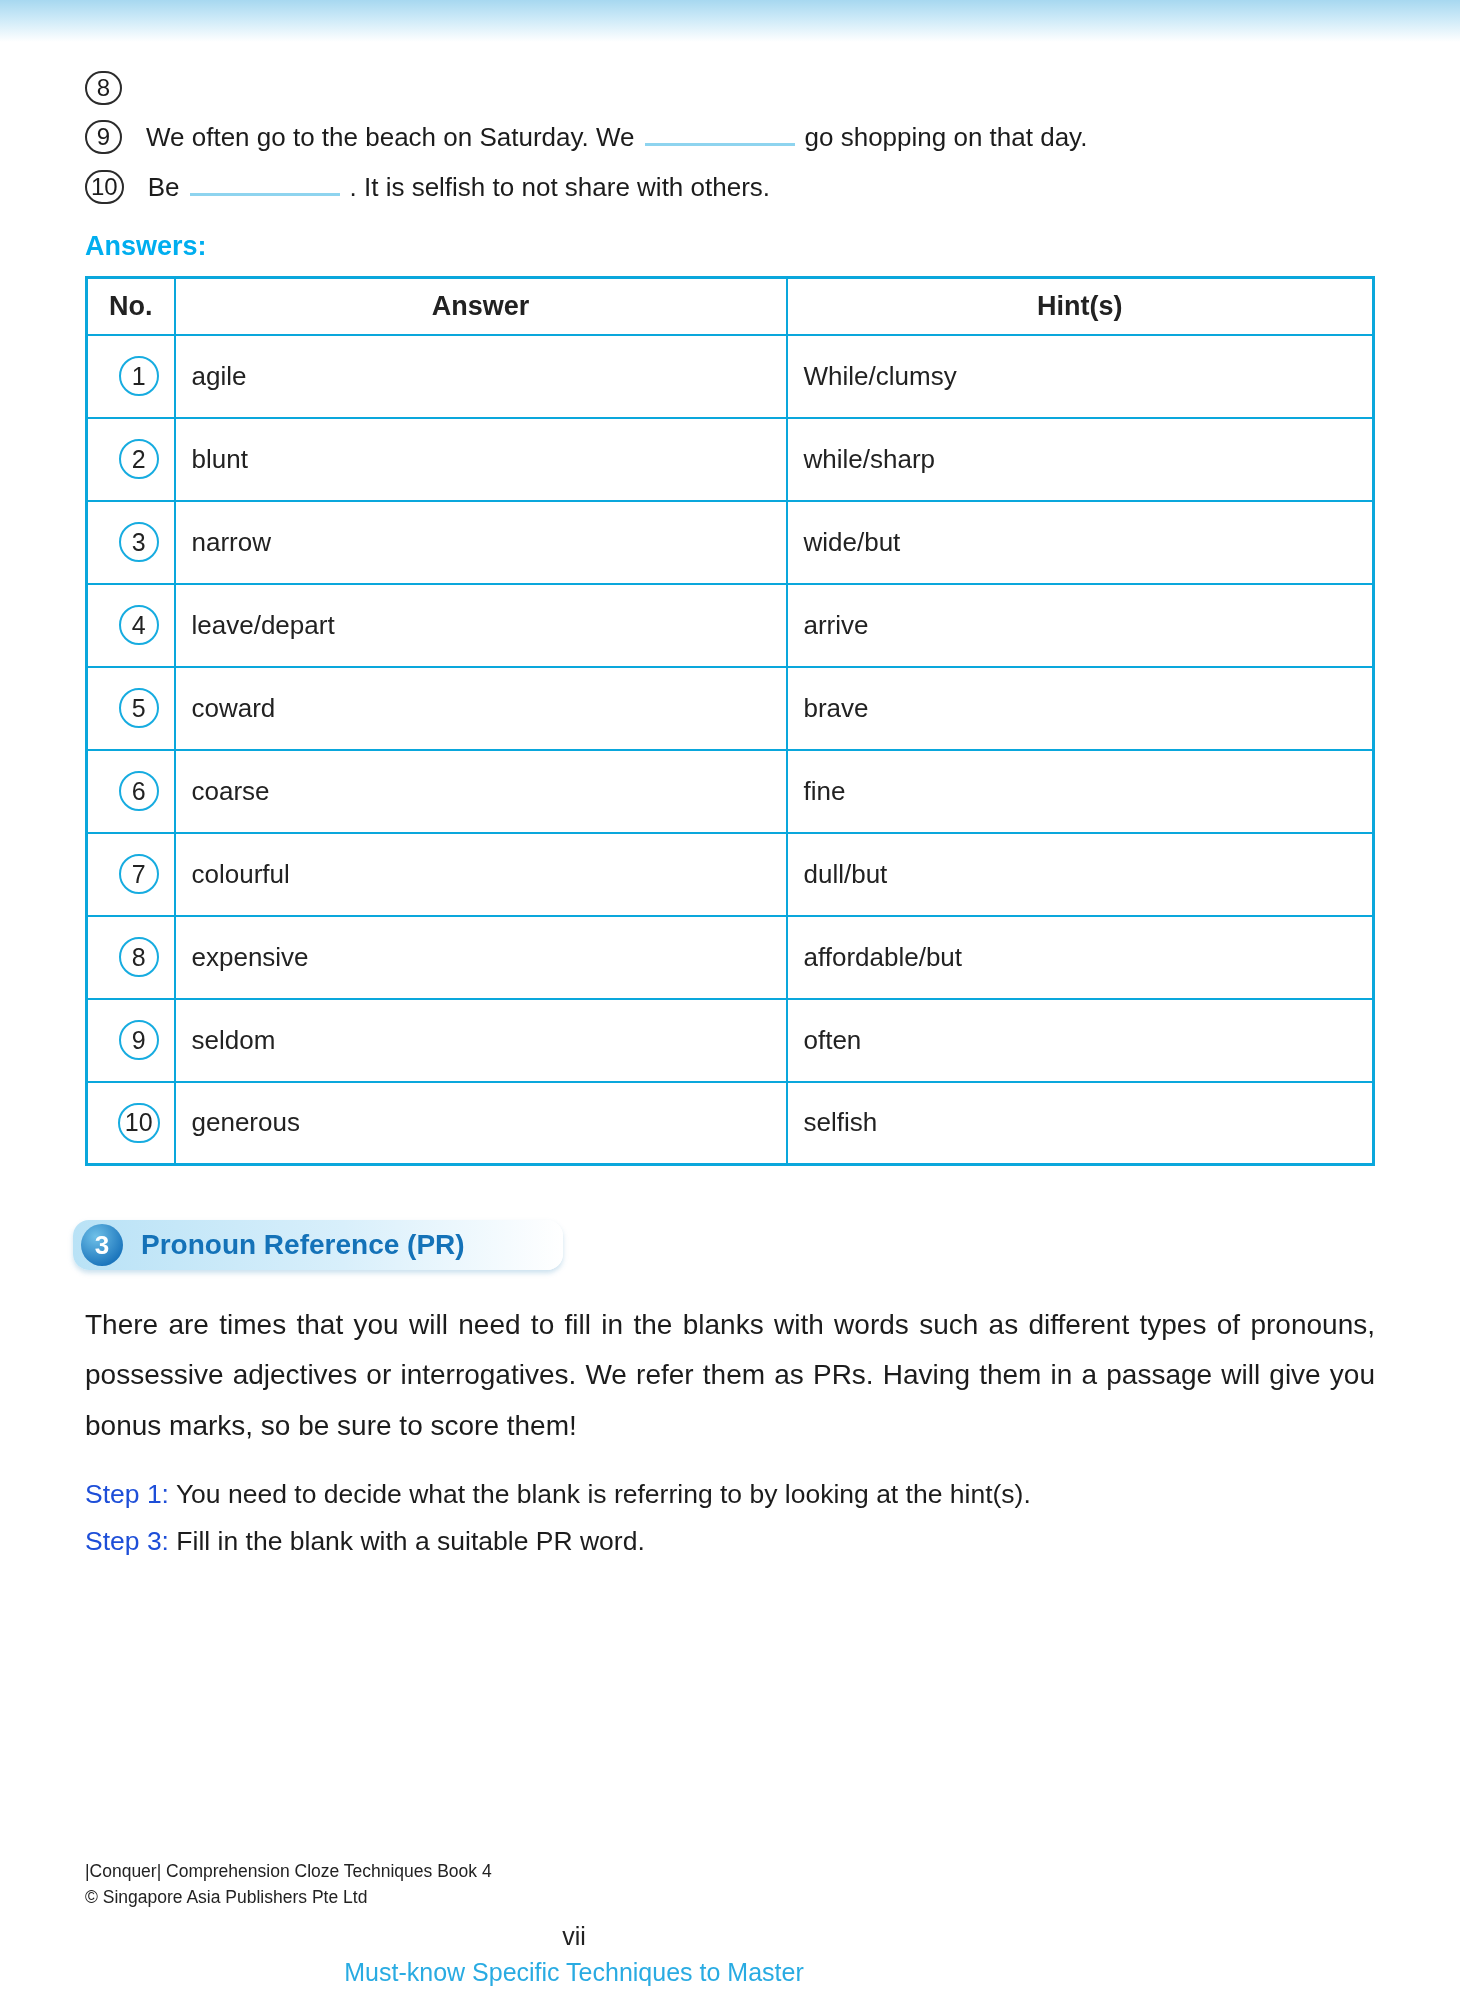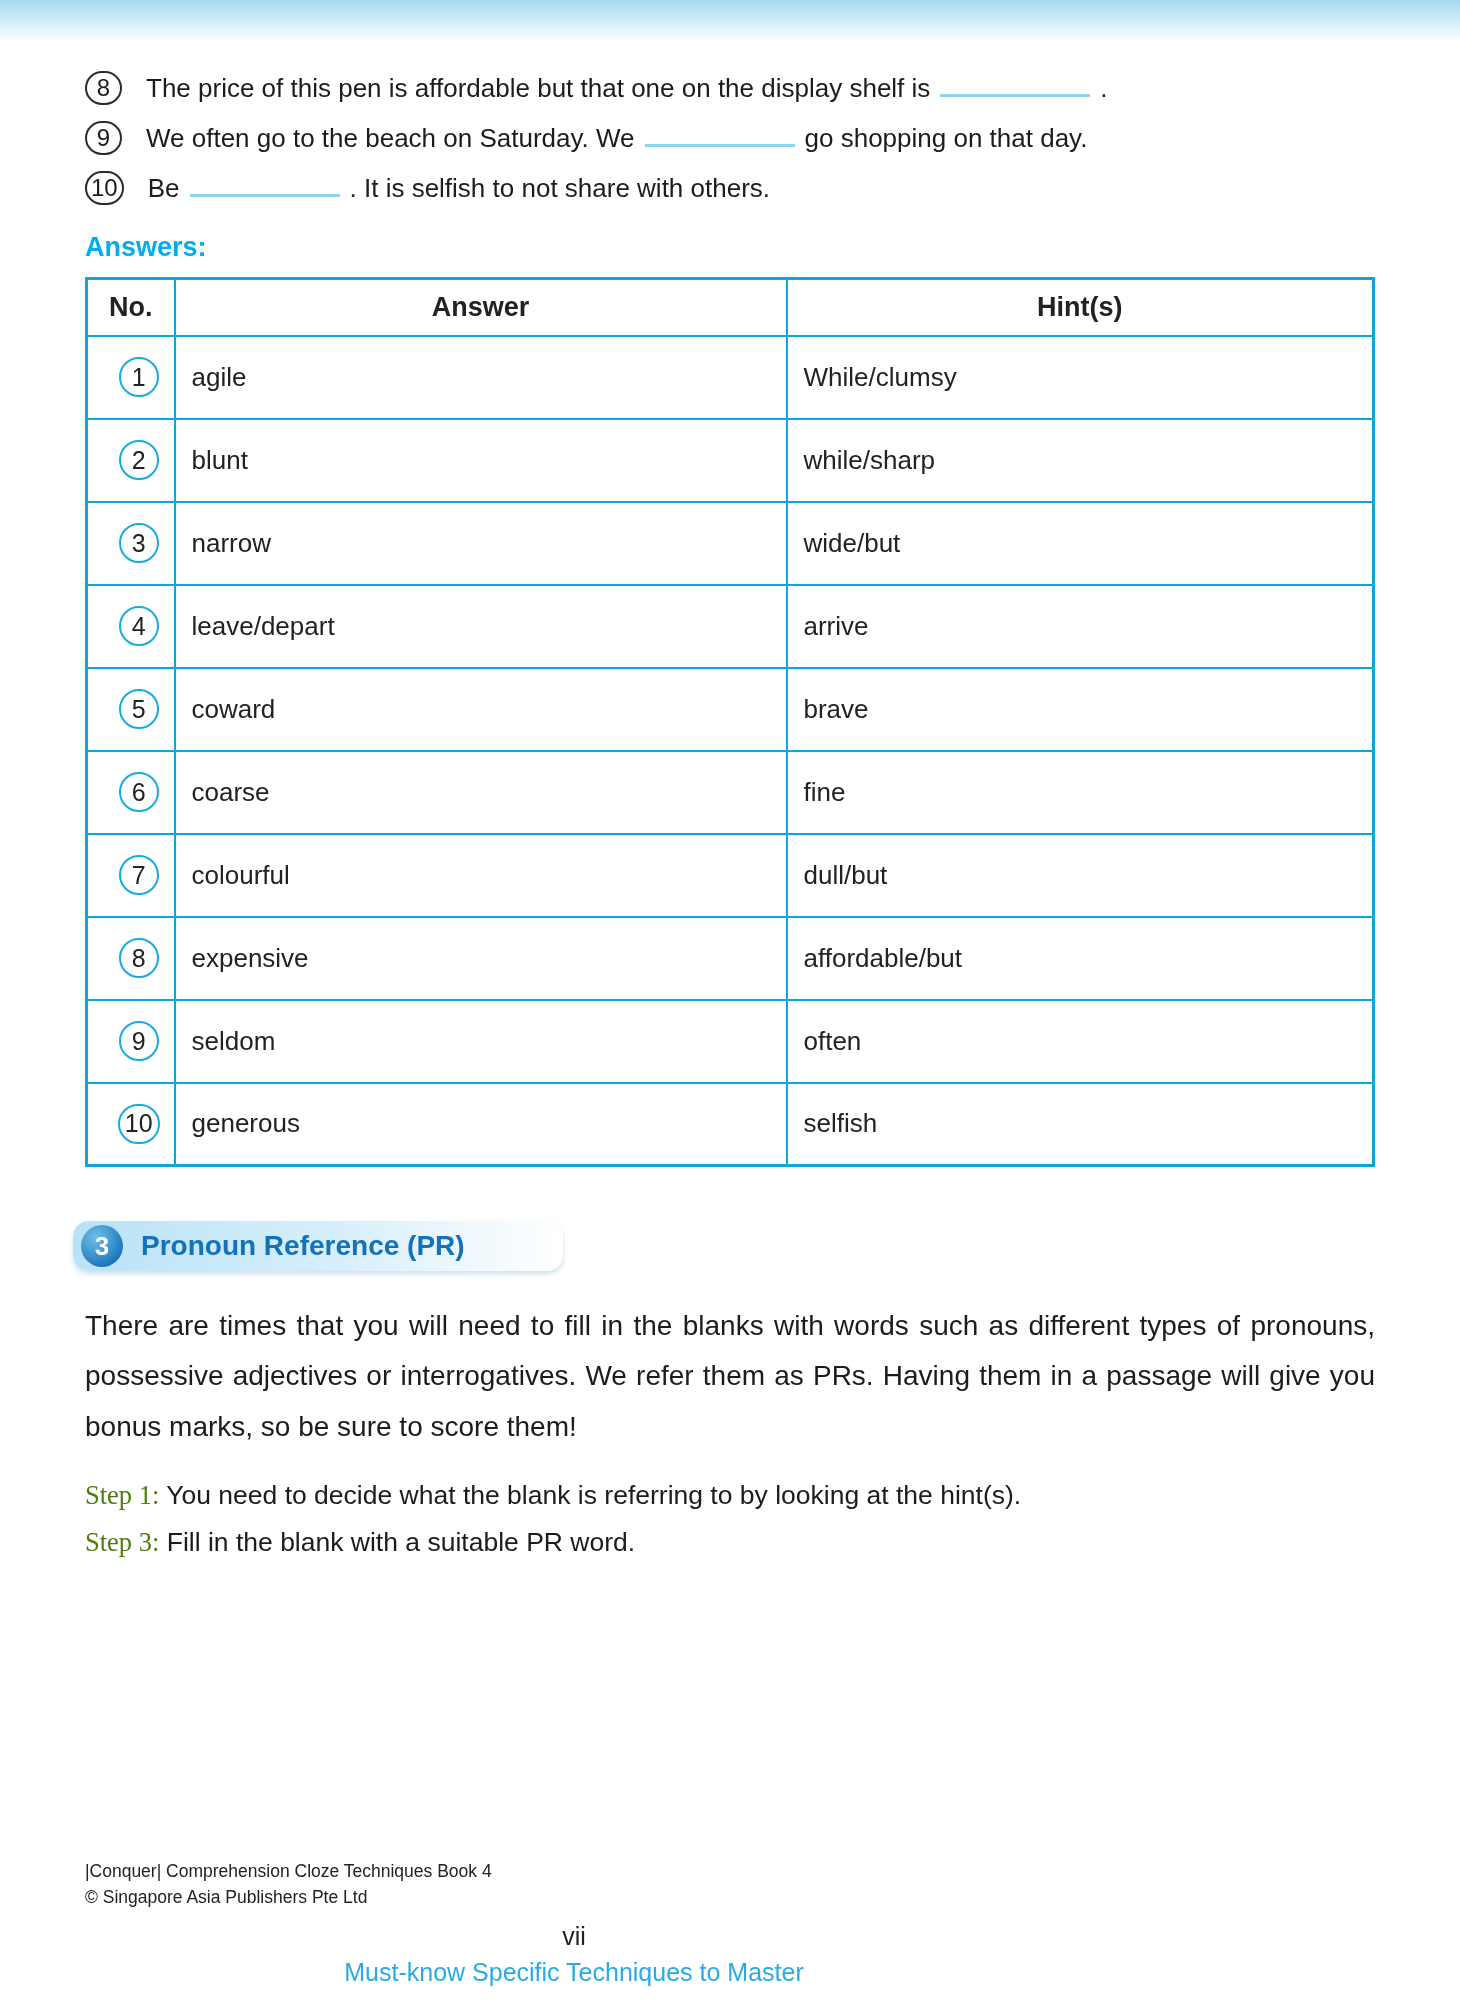--- a/index.html
+++ b/index.html
@@ -135,21 +135,21 @@
 
   
   .para {
     font-size: 28px;
     line-height: 1.8;
     text-align: justify;
     margin-top: 28px;
   }
   .steps { margin-top: 20px; }
   .step { font-size: 26.5px; line-height: 1.75; }
-  .step-label { color: #4d7c0f; font-family: Liberation Serif, serif; }
+  .step-label { color: #1d4ed8; }
 
   
   .footer-left {
     position: absolute;
     left: 85px;
     top: 1858px;
     font-size: 17.5px;
     line-height: 1.5;
     color: #222;
   }
@@ -178,21 +178,20 @@
 <div class="page">
   <div class="top-band"></div>
 
   <div class="content">
 
     <div class="questions">
       <div class="question">
         <span class="qnum">
             <span>8</span>
           </span>
-        <span class="qtext"><span>The price of this pen is affordable but that one on the display shelf is</span><span class="blank"></span><span>.</span></span>
       </div>
       <div class="question">
         <span class="qnum">
             <span>9</span>
           </span>
         <span class="qtext"><span>We often go to the beach on Saturday. We</span><span class="blank"></span><span>go shopping on that day.</span></span>
       </div>
       <div class="question">
         <span class="qnum">
             <span>10</span>

